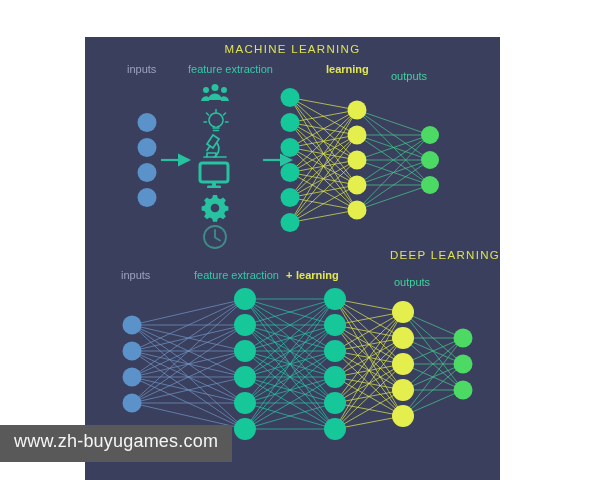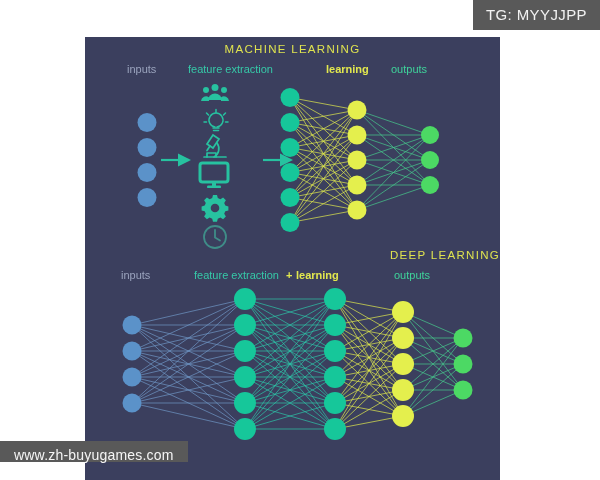--- a/index.html
+++ b/index.html
@@ -16,22 +16,22 @@
     background:#595959;color:#f2f2f2;
     font-size:15px;letter-spacing:.4px;
     padding:7px 13px 8px 13px;
     line-height:1;white-space:nowrap;
   }
 
   
   .site-watermark{
     position:absolute;left:0;bottom:18px;
     background:#595959;color:#f5f5f5;
-    font-size:14px;letter-spacing:.2px;
-    padding:7px 14px 0 14px;
+    font-size:18px;letter-spacing:.2px;
+    padding:7px 14px 12px 14px;
     line-height:1;white-space:nowrap;z-index:6;
   }
 
   
   .panel{
     position:absolute;left:85px;top:37px;
     width:415px;height:450px;
     background:#3b3f5e;overflow:hidden;
   }
   .panel-inner{position:absolute;inset:0;}
@@ -40,37 +40,36 @@
     position:absolute;width:100%;text-align:center;
     color:#dfe34f;font-size:11.5px;letter-spacing:1.3px;
   }
   .ml-title{top:6px;}
   .dl-title{top:212px;text-align:right;}
 
   .lbl{position:absolute;font-size:11px;white-space:nowrap;text-align:right;}
   .lbl-inputs{color:#9aa3bd;}
   .lbl-feat{color:#36c9a8;}
   .lbl-learn{color:#e2e84e;font-weight:bold;}
-  .lbl-out{color:#3fd39b;}
+  .lbl-out{color:#3fd39b;margin-top:7px;}
   .lbl-plus{color:#e2e84e;font-weight:bold;}
 
   svg.net{position:absolute;left:0;top:0;width:415px;height:415px;}
 
   .csdn{
     position:absolute;right:12px;bottom:7px;
     color:#c9cddd;font-size:10px;opacity:.85;white-space:nowrap;
     font-family:"DejaVu Sans",sans-serif;
   }
 </style>
 </head>
 <body>
 
 <div id="root">
 
-  <div class="tg-badge">TG: MYYJJPP</div>
 
   <div class="panel">
     <div class="panel-inner">
 
       <div class="section-title ml-title">MACHINE LEARNING</div>
 
       <div class="lbl lbl-inputs" style="left:42px;top:26px;">inputs</div>
       <div class="lbl lbl-feat" style="left:103px;top:26px;">feature extraction</div>
       <div class="lbl lbl-learn" style="left:241px;top:26px;">learning</div>
       <div class="lbl lbl-out" style="left:306px;top:26px;">outputs</div>

